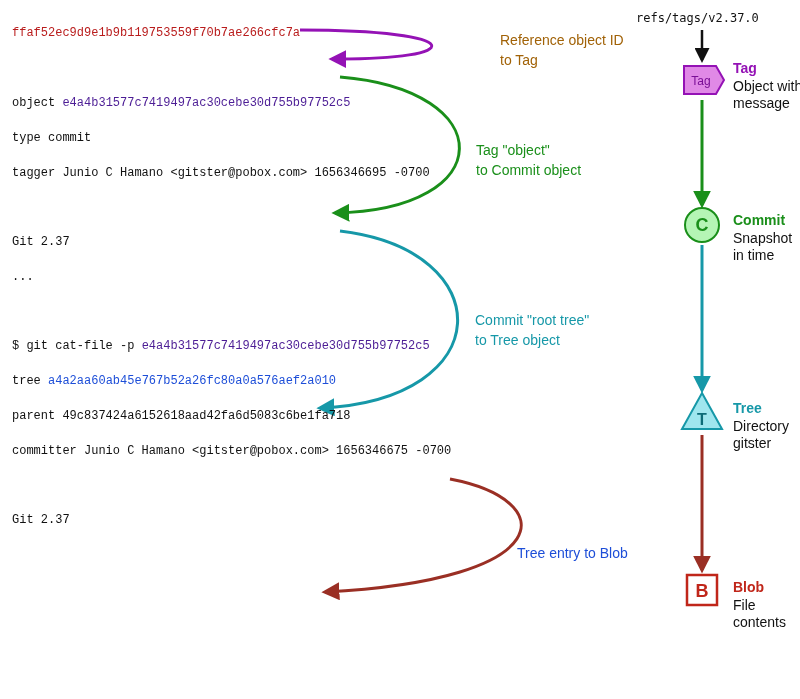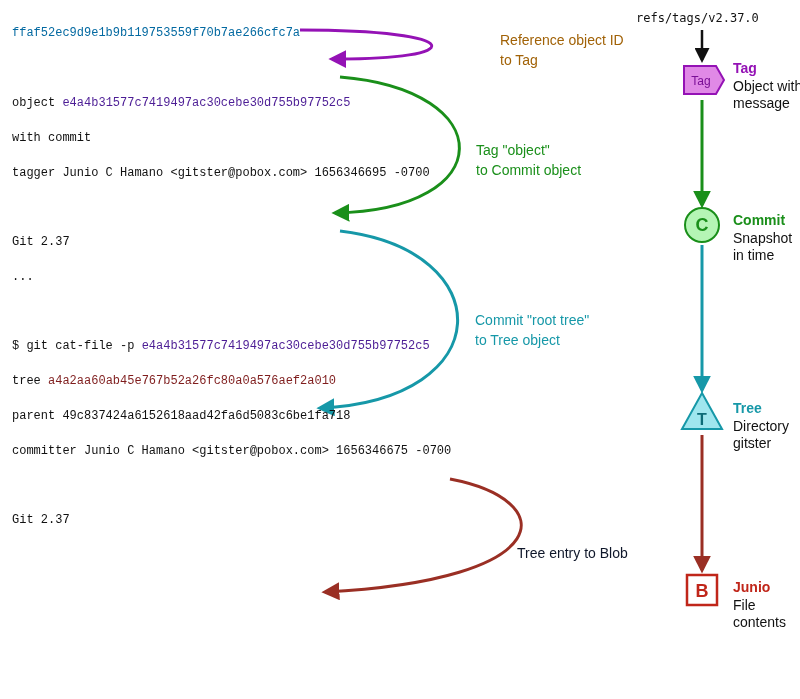--- a/index.html
+++ b/index.html
@@ -1,27 +1,27 @@
 <!DOCTYPE html>
 <html><head>
 <meta charset="utf-8">
 <style>
   html,body{margin:0;padding:0;background:#fff;}
   body{font-family:ui-monospace,Consolas,"Courier New",monospace;font-size:12px;line-height:1.45;}
   .stage{position:relative;width:800px;height:699px;overflow:hidden;}
   .term{position:absolute;left:12px;top:8px;width:560px;color:#111;white-space:pre;}
   .term div{white-space:pre;}
-  .sha-purple{color:#0369a1;}
+  .sha-purple{color:#b91c1c;}
   .sha-green{color:#4c1d95;}
-  .sha-teal{color:#7f1d1d;}
+  .sha-teal{color:#1d4ed8;}
   .annot{position:absolute;font-family:-apple-system,Helvetica,Arial,sans-serif;font-size:14px;color:#111;}
   .annot.purple{color:#a16207;}
   .annot.green {color:#1a8f1a;}
   .annot.teal  {color:#1698a8;}
-  .annot.red   {color:#0f172a;}
+  .annot.red   {color:#1d4ed8;}
   .sidelabel{position:absolute;font-family:-apple-system,Helvetica,Arial,sans-serif;text-align:left;}
   .sidelabel .t{font-size:14px;font-weight:600;}
   .sidelabel .s{font-size:14px;color:#111;line-height:1.2;}
   svg.arrows{position:absolute;left:0;top:0;width:800px;height:699px;pointer-events:none;}
 </style>
 </head>
 <body>
 
 <div class="stage">
 
@@ -94,30 +94,30 @@
       <div class="t" style="color:#1a8f1a">Commit</div>
       <div class="s" style="white-space:pre">Snapshot
 in time</div>
     </div>
   <div class="sidelabel" style="left:733px;top:398px;">
       <div class="t" style="color:#1698a8">Tree</div>
       <div class="s" style="white-space:pre">Directory
 gitster</div>
     </div>
   <div class="sidelabel" style="left:733px;top:577px;">
-      <div class="t" style="color:#c0261a">Junio</div>
+      <div class="t" style="color:#c0261a">Blob</div>
       <div class="s" style="white-space:pre">File
 contents</div>
     </div>
 
   <div class="term">
 <div class="sha-purple">ffaf52ec9d9e1b9b119753559f70b7ae266cfc7a</div>
 <div>&nbsp;</div>
 <div><span>object </span><span class="sha-green">e4a4b31577c7419497ac30cebe30d755b97752c5</span></div>
-<div>with commit</div>
+<div>type commit</div>
 <div>tagger Junio C Hamano &lt;gitster@pobox.com&gt; 1656346695 -0700</div>
 <div>&nbsp;</div>
 <div>Git 2.37</div>
 <div>...</div>
 <div>&nbsp;</div>
 <div><span>$ git cat-file -p </span><span class="sha-green">e4a4b31577c7419497ac30cebe30d755b97752c5</span></div>
 <div><span>tree </span><span class="sha-teal">a4a2aa60ab45e767b52a26fc80a0a576aef2a010</span></div>
 <div>parent 49c837424a6152618aad42fa6d5083c6be1fa718</div>
 <div>committer Junio C Hamano &lt;gitster@pobox.com&gt; 1656346675 -0700</div>
 <div>&nbsp;</div>

